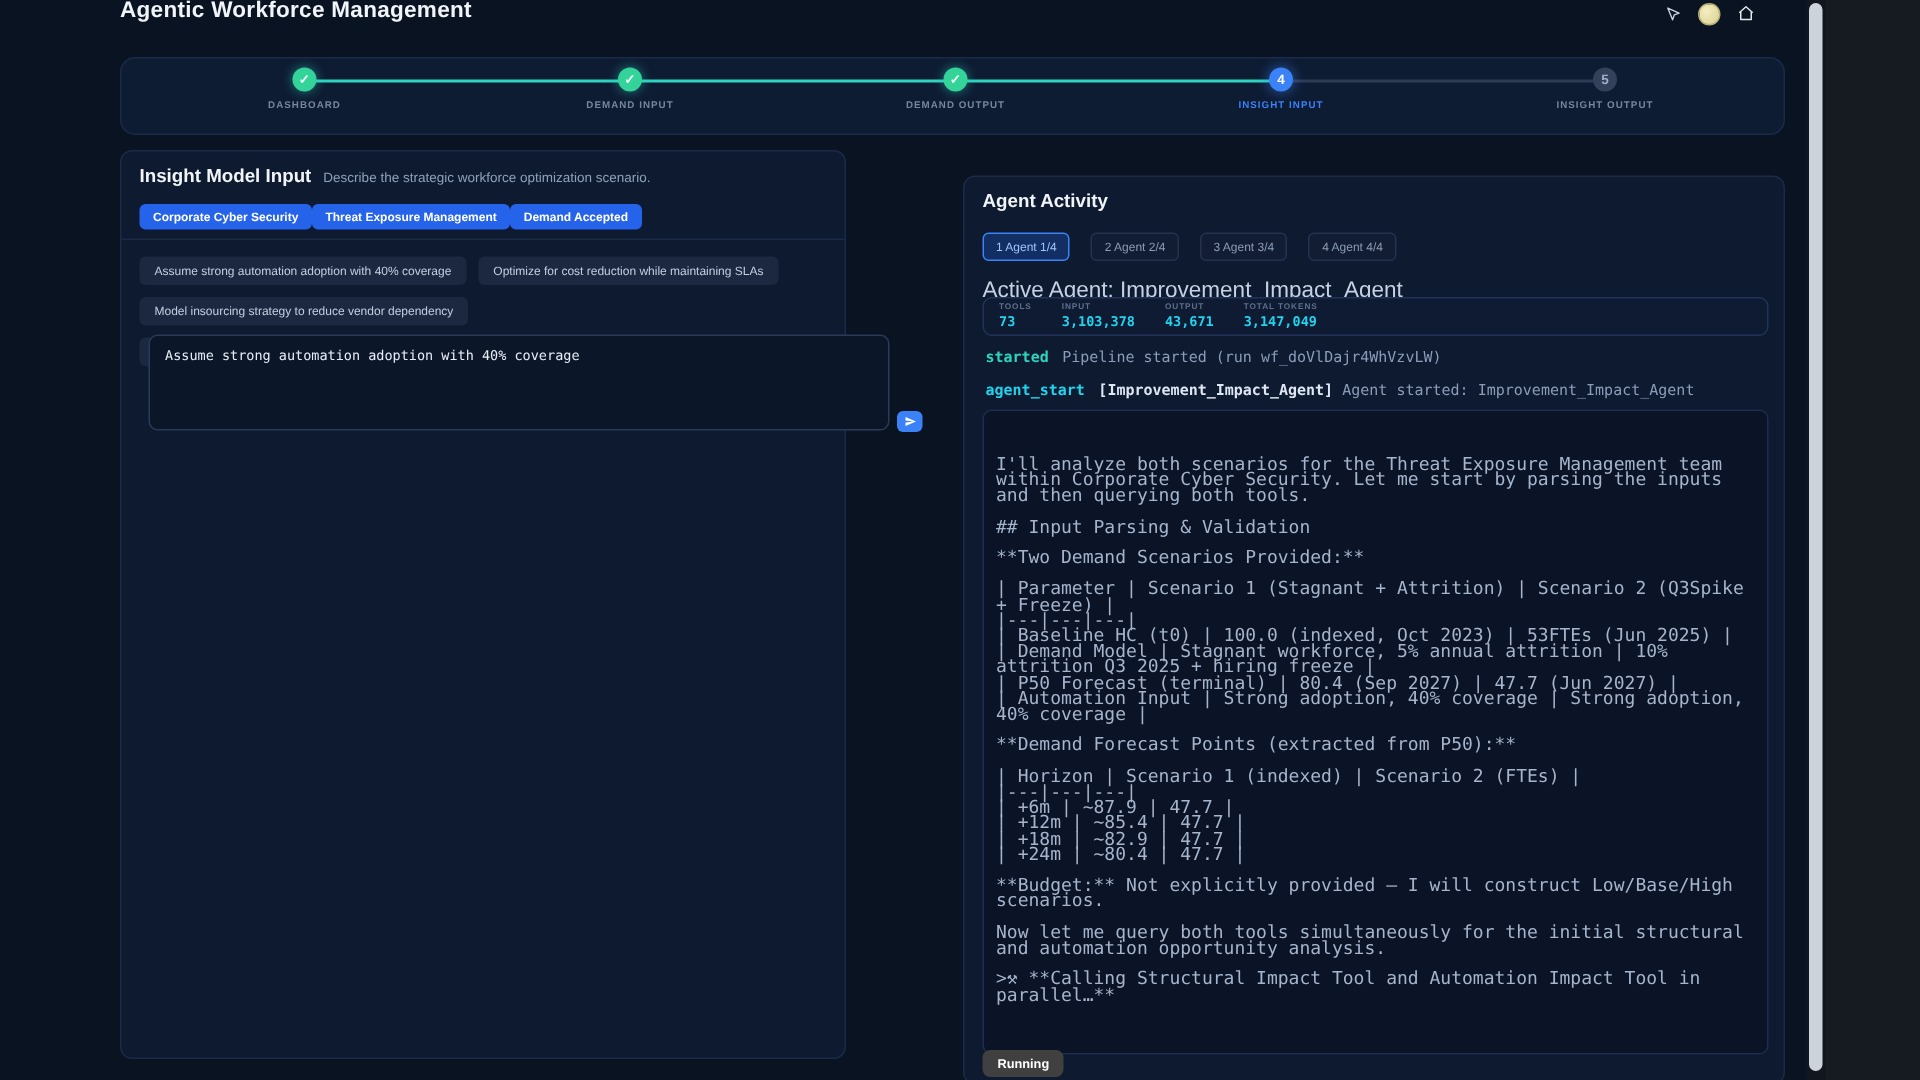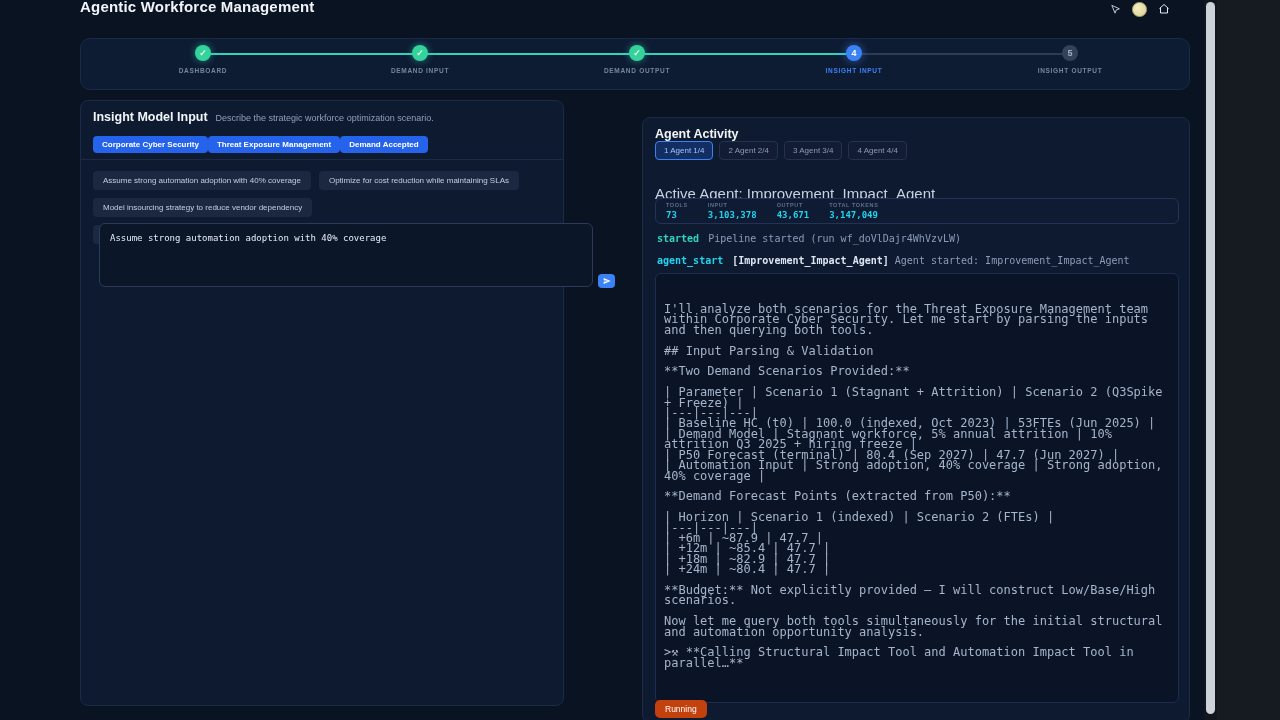--- a/index.html
+++ b/index.html
@@ -66,21 +66,21 @@
     padding:8px 10px;resize:none;outline:none;
   }
   .lp-send{
     position:absolute;left:517px;top:173px;width:17px;height:14px;
     background:#3b82f6;border:none;border-radius:4px;cursor:pointer;
     display:flex;align-items:center;justify-content:center;padding:0;
   }
 
   
   .rp-title{position:absolute;left:12px;top:9px;font-size:12.5px;font-weight:700;color:#f1f5f9;}
-  .rp-tabs{position:absolute;left:12px;top:23px;display:flex;gap:6px;align-items:flex-end;}
+  .rp-tabs{position:absolute;left:12px;top:37px;display:flex;gap:14px;align-items:flex-end;}
   .tab{
     font-size:8px;padding:4px 8px;border-radius:4px;cursor:pointer;white-space:nowrap;
     background:#121d34;border:1px solid #243250;color:#8b9bb4;
   }
   .tab.active{background:rgba(37,99,235,.28);border-color:#3b82f6;color:#9ec5fd;}
   .rp-agent{position:absolute;left:12px;top:67px;font-size:15px;color:#c6d2e4;}
   .rp-stats{
     position:absolute;left:12px;top:80px;width:524px;height:26px;box-sizing:border-box;
     background:#0e1b33;border:1px solid #213356;border-radius:6px;
     display:flex;gap:20px;padding:3px 10px;align-items:flex-start;
@@ -99,21 +99,21 @@
     background:#0a1426;border:1px solid #1e2d4e;border-radius:6px;
     padding:30px 9px 8px 8px;overflow:hidden;
   }
   .rp-log pre{
     margin:0;font-family:"DejaVu Sans Mono","DejaVu Sans", monospace;
     font-size:12px;line-height:10.4px;color:#a6b4cc;
     white-space:pre-wrap;word-wrap:break-word;
   }
   .rp-running{
     position:absolute;left:12px;bottom:4px;
-    background:#c2410c;color:#fff;font-size:8.5px;font-weight:400;
+    background:#404040;color:#fff;font-size:8.5px;font-weight:700;
     padding:4px 10px;border-radius:5px;
   }
 
   
   .scroll-track{position:absolute;left:1204px;top:0;width:13px;height:720px;background:#11161f;cursor:pointer;}
   .scroll-thumb{position:absolute;left:2px;top:2px;width:9px;height:712px;background:#cdd3db;border-radius:5px;cursor:grab;}
   .right-strip{position:absolute;left:1217px;top:0;width:63px;height:720px;background:#161b22;}
 </style>
 </head>
 <body>

